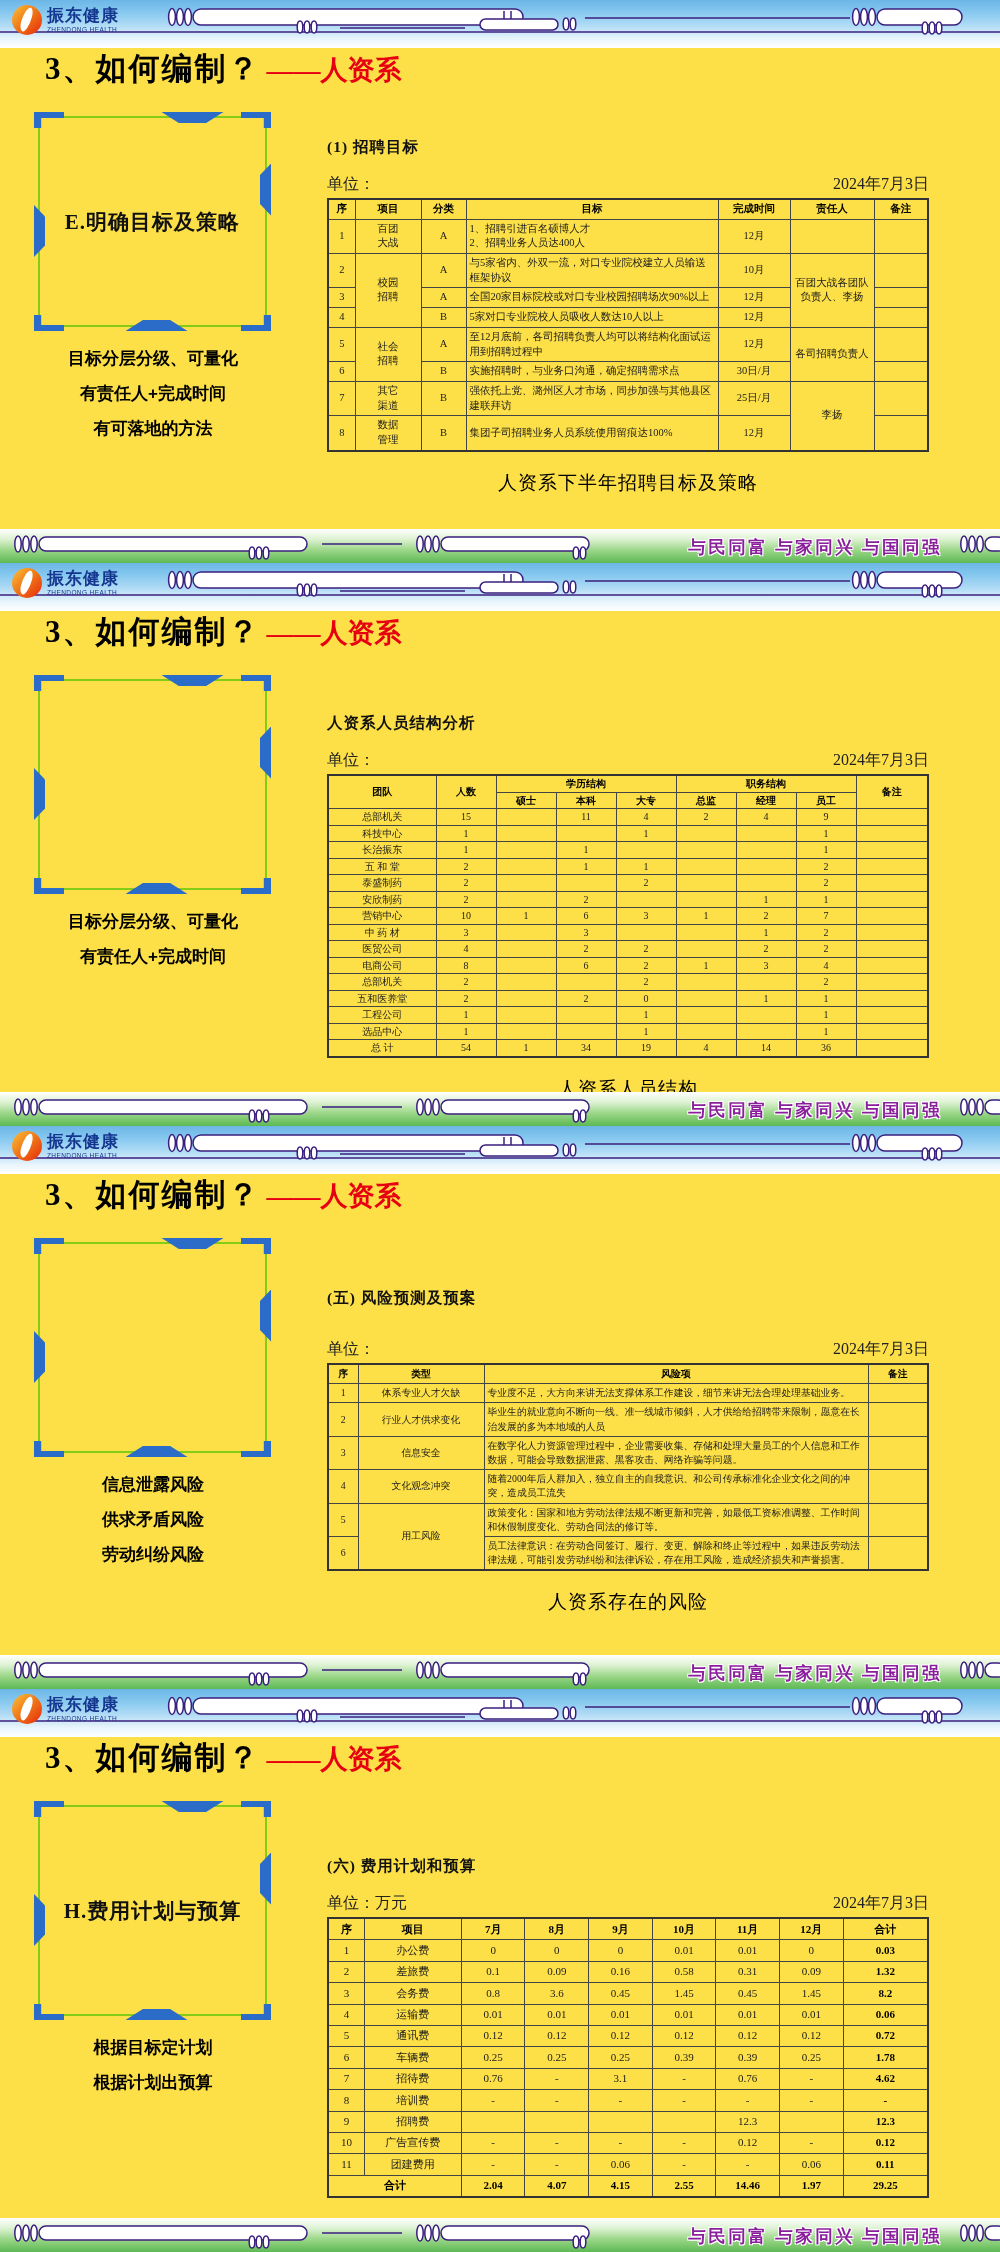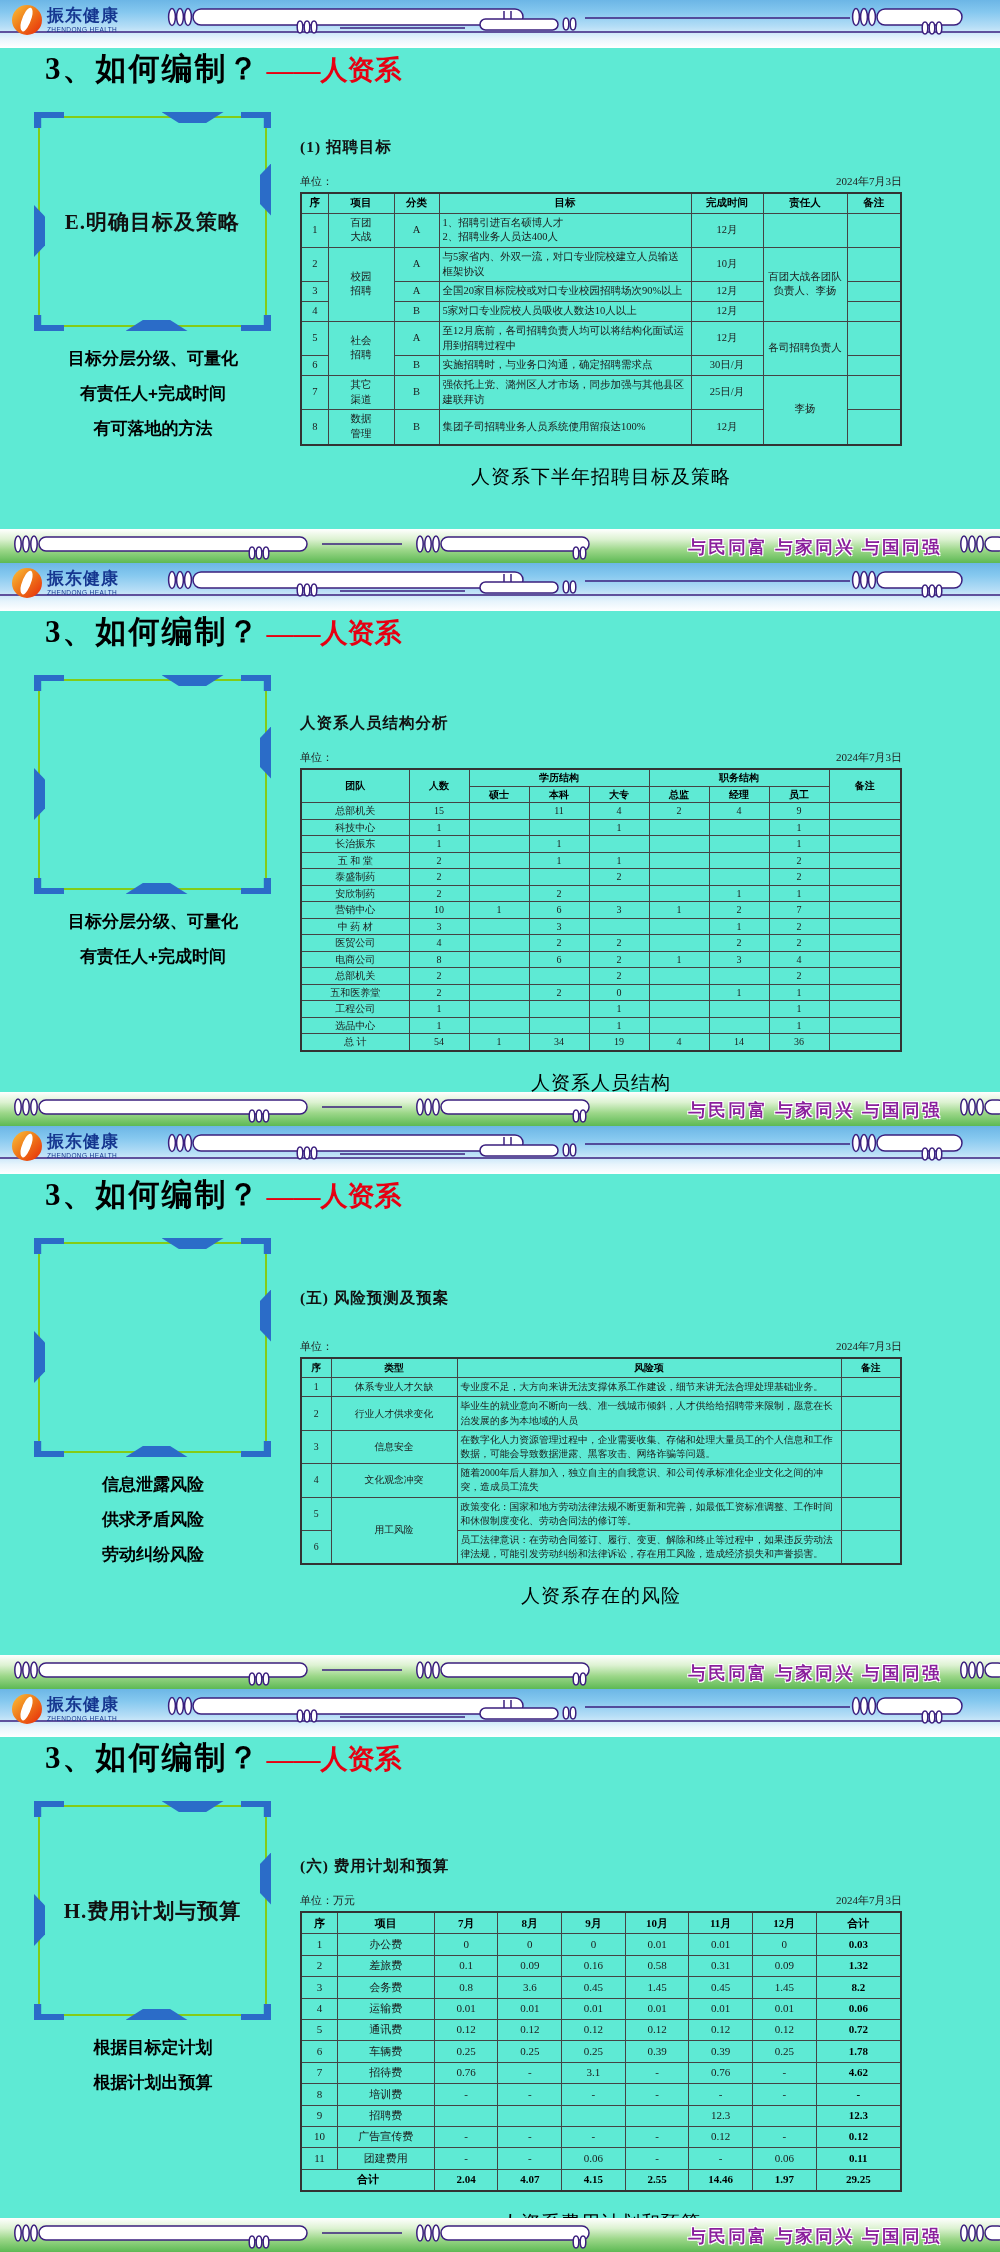--- a/index.html
+++ b/index.html
@@ -1,17 +1,17 @@
 <!DOCTYPE html>
 <html><head>
 <meta charset="utf-8">
 <style>
   html,body{margin:0;padding:0}
   body{width:1000px;background:#fff;color:#111;font-family:"Liberation Serif",serif}
-  .slide{position:relative;width:1000px;height:563px;background:#5eead4;overflow:hidden}
+  .slide{position:relative;width:1000px;height:563px;background:#fde047;overflow:hidden}
   
   .sheader{position:absolute;left:0;right:0;top:0;height:48px;
     background:linear-gradient(180deg,#6cb6e6 0%,#85c8ef 25%,#b4ddf6 55%,#e7f4fc 80%,#ffffff 100%)}
   .pipes{position:absolute;top:6px;left:0;width:1000px;height:30px}
   .logo{position:absolute;top:5px;left:12px;display:flex;align-items:center;gap:5px;z-index:2}
   .logo-icon{width:30px;height:30px;border-radius:50%;
     background:linear-gradient(135deg,#f9b233 10%,#ef7c1a 45%,#e8380d 90%);position:relative;flex:0 0 auto}
   .logo-icon::after{content:"";position:absolute;left:10px;top:2px;width:9px;height:25px;background:#fff;
     border-radius:60% 40% 55% 45%/65% 35% 65% 35%;transform:rotate(16deg)}
   .logo-text{display:block}
@@ -32,26 +32,26 @@
   .acc.bl{bottom:-6px;left:-6px;width:30px;height:16px;clip-path:polygon(0 0,24% 0,24% 62%,100% 62%,100% 100%,0 100%)}
   .acc.br{bottom:-6px;right:-6px;width:30px;height:16px;clip-path:polygon(76% 0,100% 0,100% 100%,0 100%,0 62%,76% 62%)}
   .acc.mt{top:-6px;left:54%;width:62px;height:11px;clip-path:polygon(0 0,100% 0,72% 100%,28% 100%)}
   .acc.mb{bottom:-6px;left:38%;width:62px;height:11px;clip-path:polygon(28% 0,72% 0,100% 100%,0 100%)}
   .acc.ml{left:-6px;top:42%;width:11px;height:52px;clip-path:polygon(0 0,100% 22%,100% 78%,0 100%)}
   .acc.mr{right:-6px;top:22%;width:11px;height:52px;clip-path:polygon(0 22%,100% 0,100% 100%,0 78%)}
   
   .notes{position:absolute;top:342px;left:0;width:306px;text-align:center;font-weight:bold;
     font-size:17px;line-height:2.05;font-family:"Liberation Sans",sans-serif;color:#000}
   
-  .rightcol{position:absolute;left:300px;top:137px;width:602px}
+  .rightcol{position:absolute;left:327px;top:137px;width:602px}
   .s2 .rightcol{top:150px}
   .s3 .rightcol{top:162px}
   .s4 .rightcol{top:167px}
   .ttitle{font-size:15.5px;font-weight:bold;letter-spacing:1px}
-  .unitrow{display:flex;justify-content:space-between;align-items:flex-end;margin:16px 0 3px;font-size:11px;color:#222}
+  .unitrow{display:flex;justify-content:space-between;align-items:flex-end;margin:16px 0 3px;font-size:16px;color:#222}
   .s3 .unitrow{margin-top:30px}
   .dtable{width:100%;border-collapse:collapse;border:2px solid #333;table-layout:fixed}
   .dtable th,.dtable td{border:1px solid #444;padding:2px 3px;font-size:10.5px;line-height:1.4;
     text-align:center;vertical-align:middle;white-space:pre-line;word-break:break-all;color:#1b1b1b}
   .dtable th{font-weight:bold;color:#000}
   .dtable .al{text-align:left}
   .dtable .b{font-weight:bold;color:#000}
   .s2 .dtable th,.s2 .dtable td{font-size:10px;padding:1px 2px;line-height:1.35}
   .s3 .dtable th,.s3 .dtable td{font-size:9.8px;line-height:1.45}
   .s4 .dtable th,.s4 .dtable td{font-size:11px;padding:2.5px 3px}

